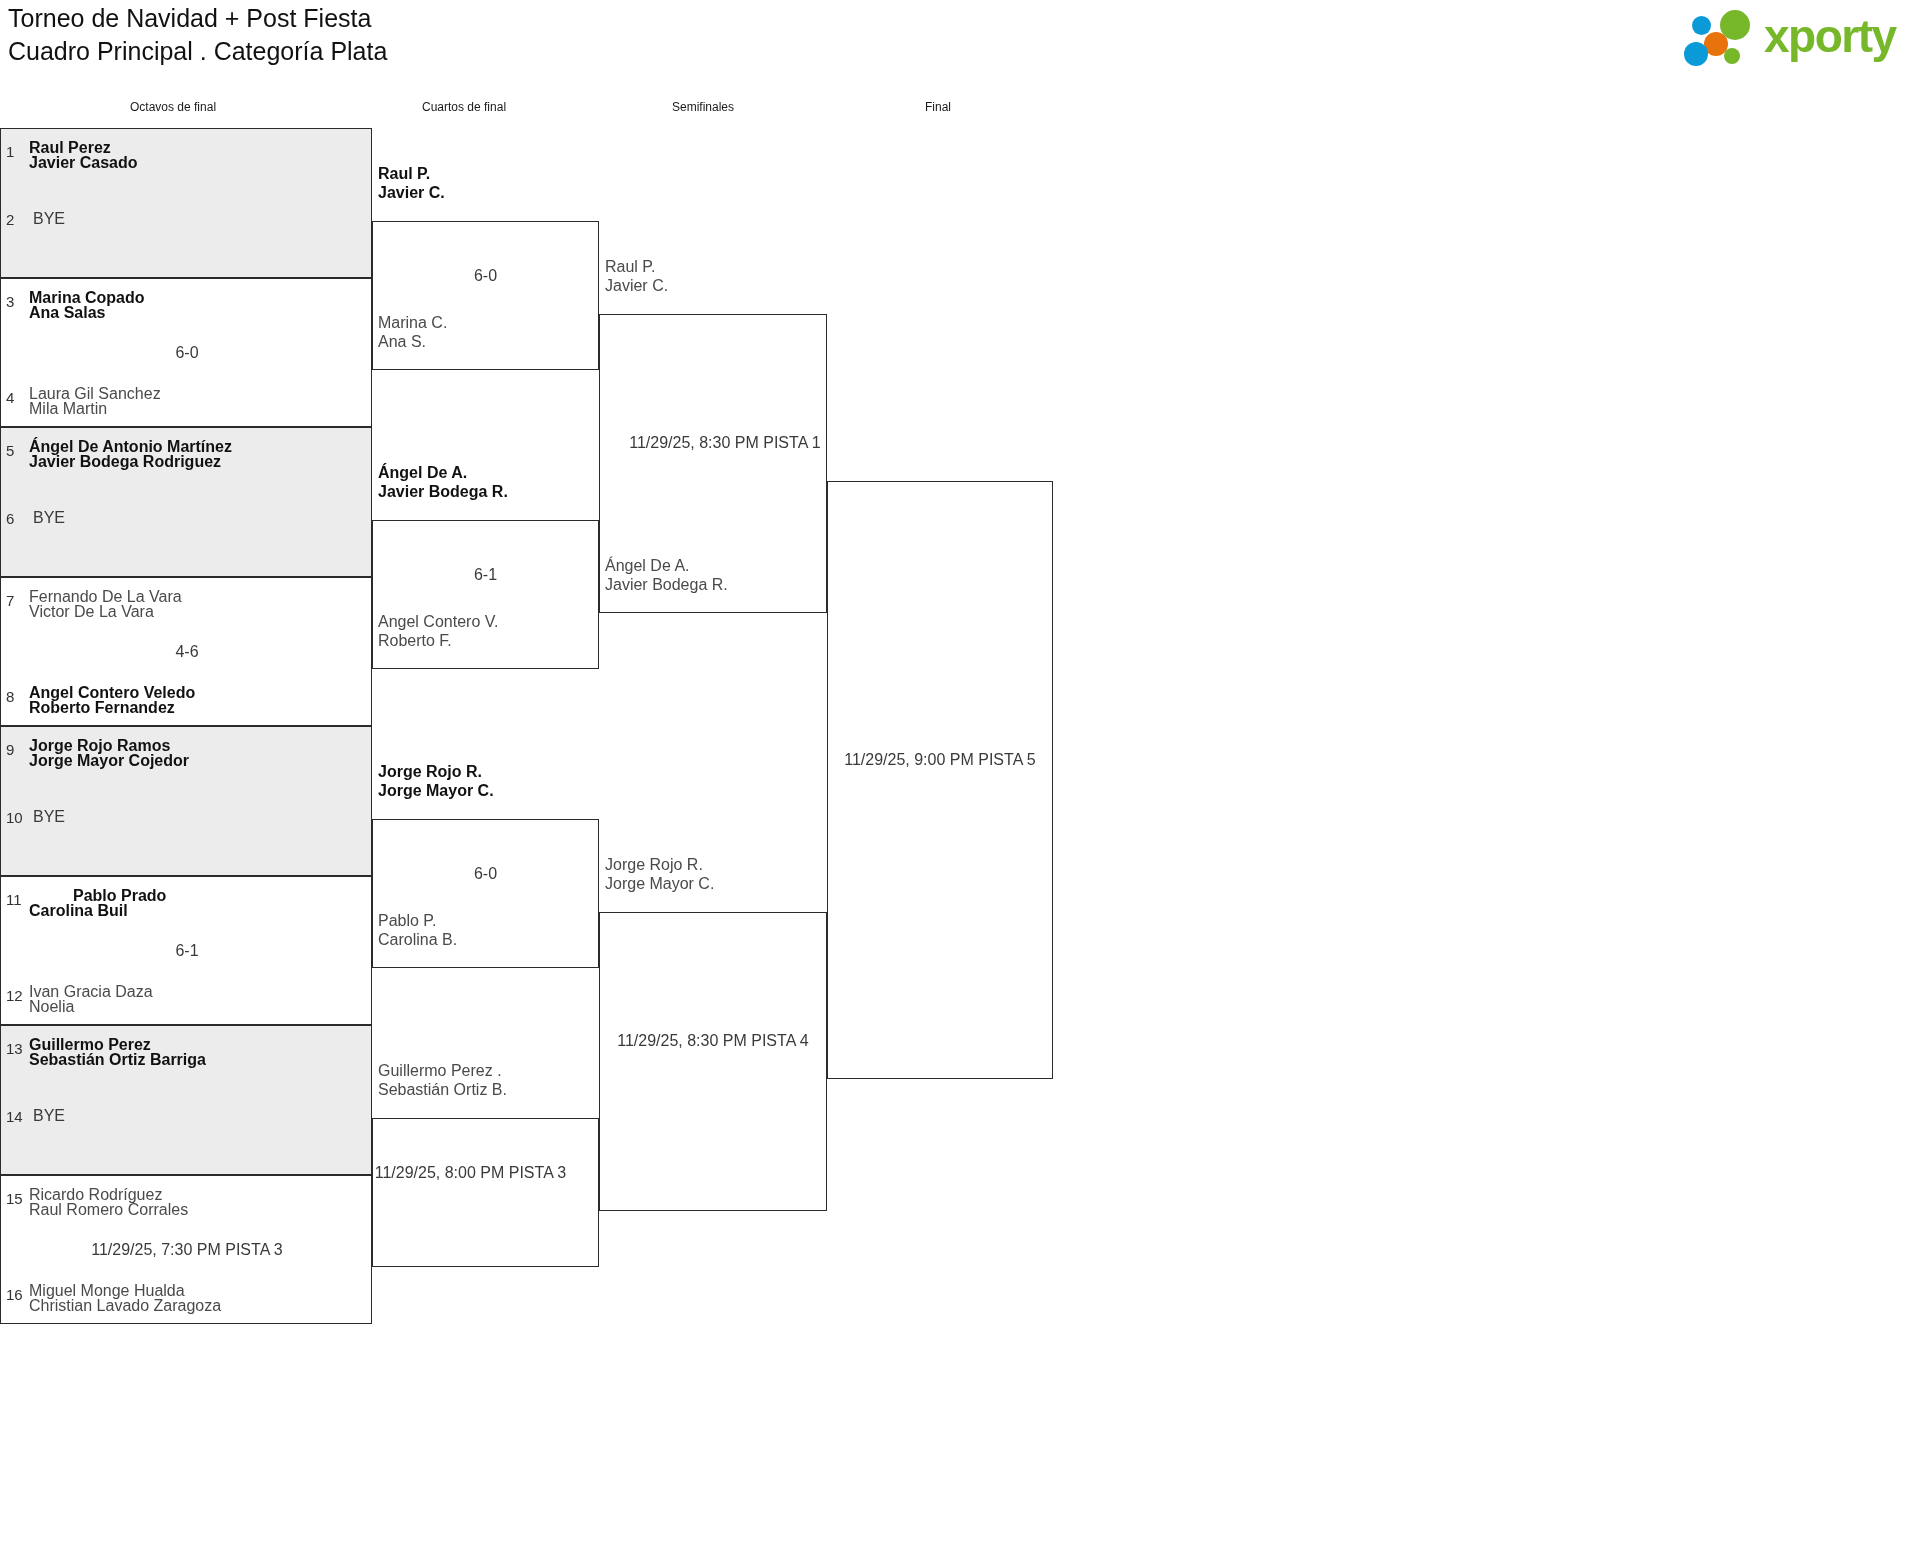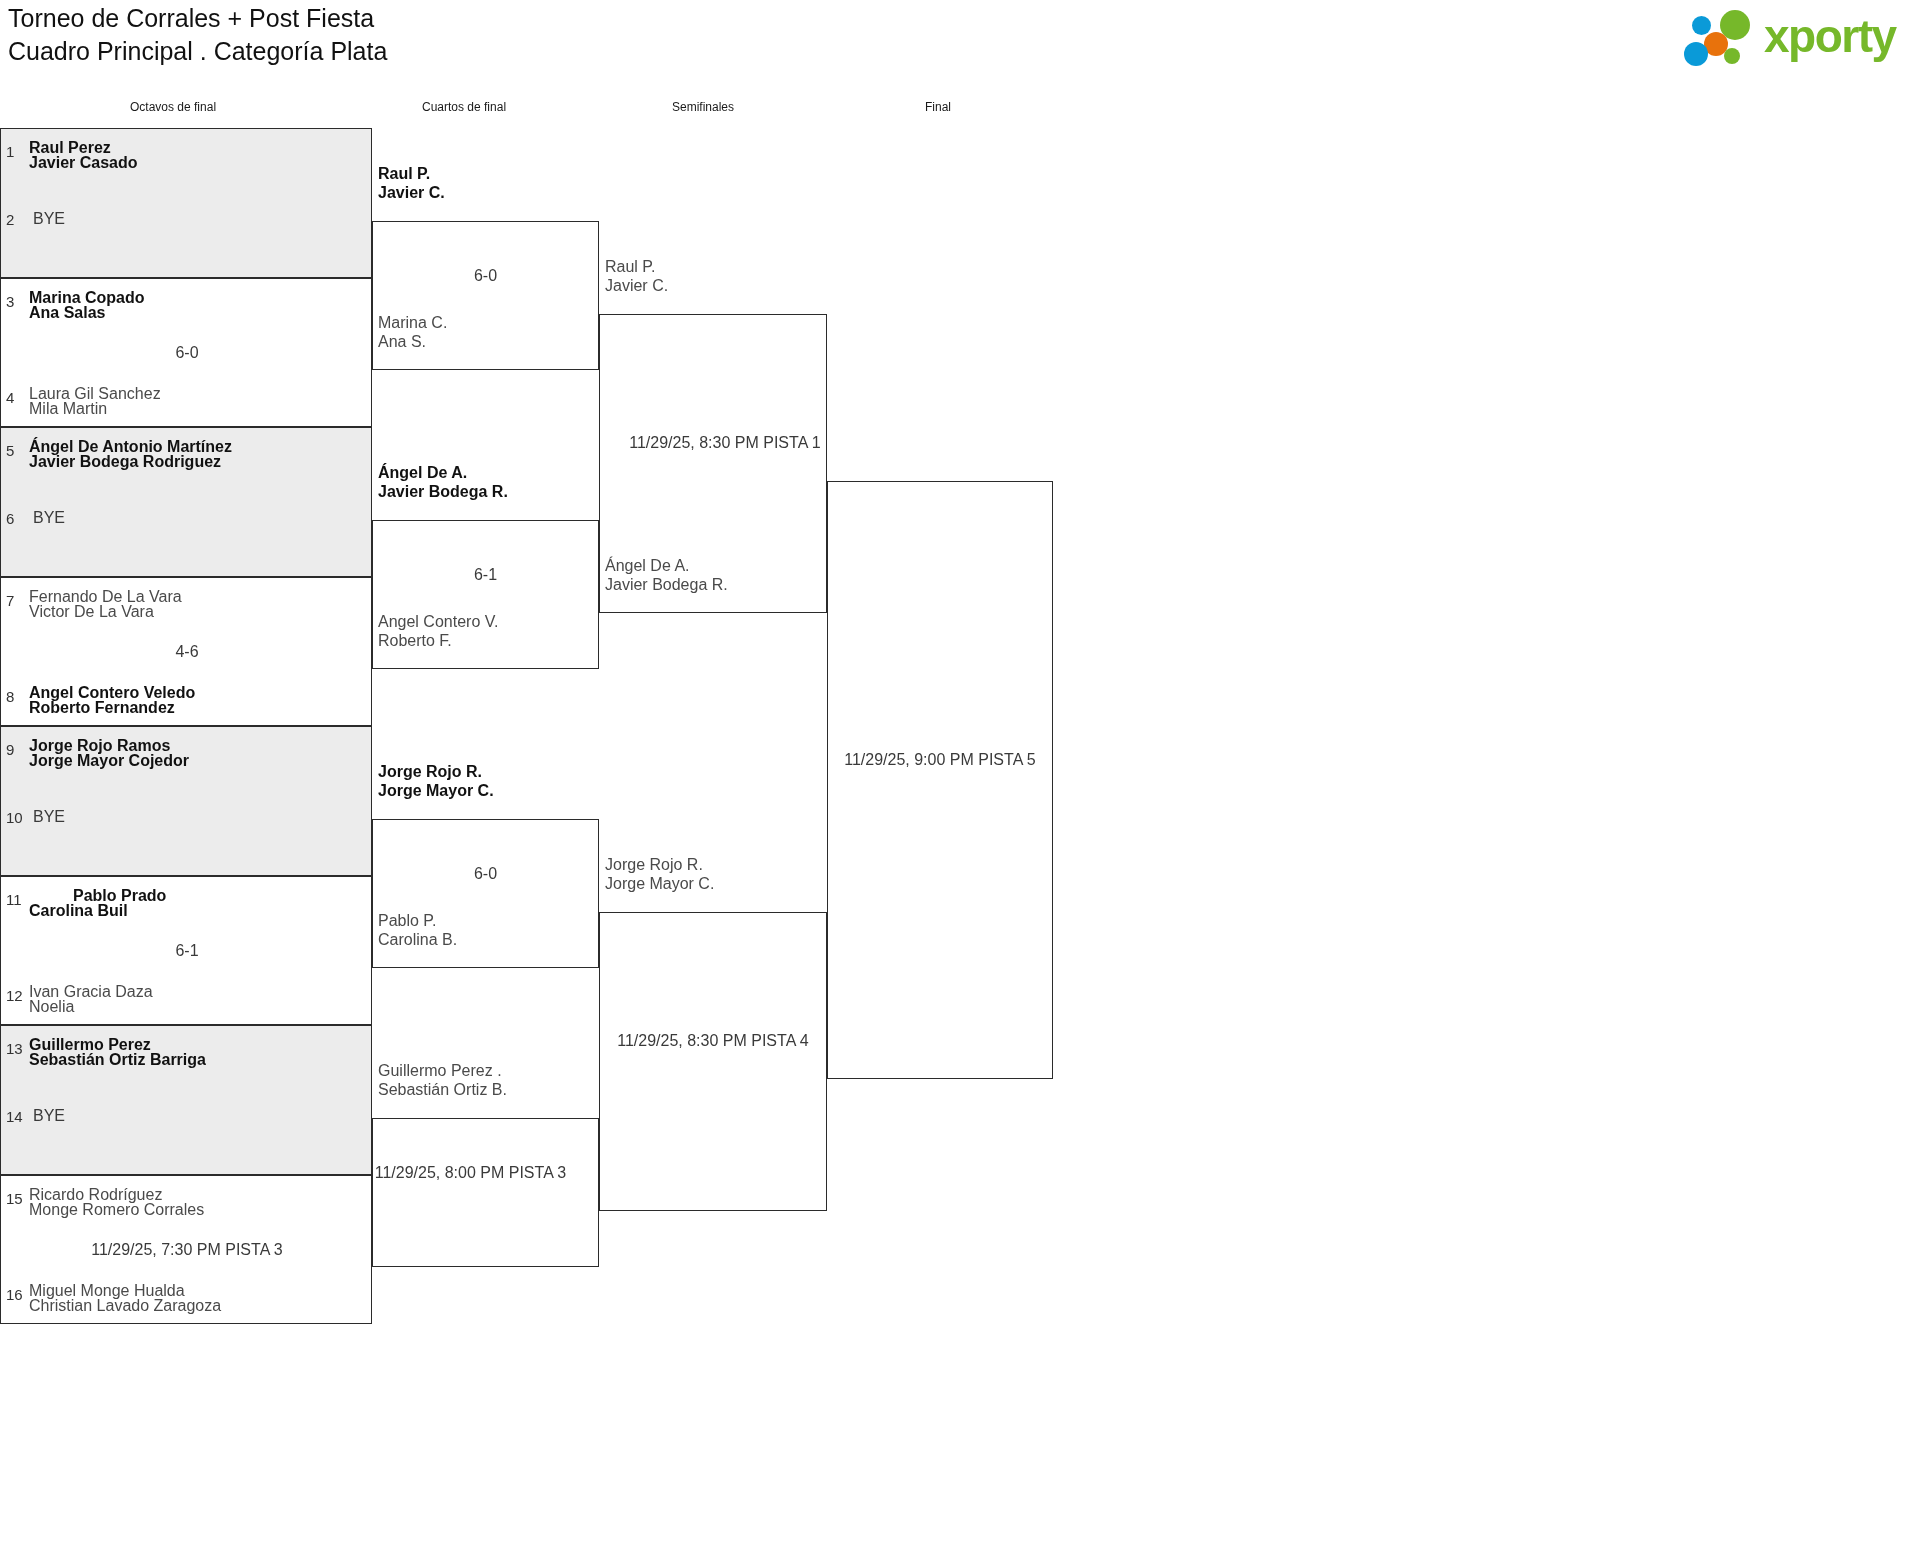--- a/index.html
+++ b/index.html
@@ -139,21 +139,21 @@
     line-height: 19px;
     color: #4a4a4a;
     white-space: nowrap;
   }
   .adv.winner { color: #111111; font-weight: 700; }
   .adv .l2 { display: block; }
 </style>
 </head>
 <body>
 
-<div id="header-title"><span>Torneo de Corrales + Post Fiesta</span>
+<div id="header-title"><span>Torneo de Navidad + Post Fiesta</span>
 <span>Cuadro Principal . Categoría Plata</span></div>
 
 <div id="brand-logo">
   <span class="dot dot-a"></span>
   <span class="dot dot-b"></span>
   <span class="dot dot-c"></span>
   <span class="dot dot-d"></span>
   <span class="dot dot-e"></span>
   <span class="logo-word">xporty</span>
 </div>
@@ -215,21 +215,21 @@
     <div class="r1-pair shaded" style="top: 1025px; height: 149.5px;">
       <span class="seed" style="top: 14px;">13</span>
       <span class="team winner" style="top: 9px;">Guillermo Perez</span>
       <span class="team winner" style="top: 24px;">Sebastián Ortiz Barriga</span>
       <span class="seed" style="top: 82px;">14</span>
       <span class="team bye" style="top: 80px;">BYE</span>
     </div>
     <div class="r1-pair" style="top: 1174.5px; height: 149.5px;">
       <span class="seed" style="top: 14px;">15</span>
       <span class="team" style="top: 9px;">Ricardo Rodríguez</span>
-      <span class="team" style="top: 24px;">Monge Romero Corrales</span>
+      <span class="team" style="top: 24px;">Raul Romero Corrales</span>
       <span class="seed" style="top: 110px;">16</span>
       <span class="team" style="top: 105px;">Miguel Monge Hualda</span>
       <span class="team" style="top: 120px;">Christian Lavado Zaragoza</span>
       <span class="r1-score" style="left: 0px; width: 372px; top: 64px;">11/29/25, 7:30 PM PISTA 3</span>
     </div>
     <div class="adv winner" style="left: 378px; top: 163.75px;">
       <span class="l2">Raul P.</span>
       <span class="l2">Javier C.</span>
     </div>
     <div class="adv" style="left: 378px; top: 313.25px;">

